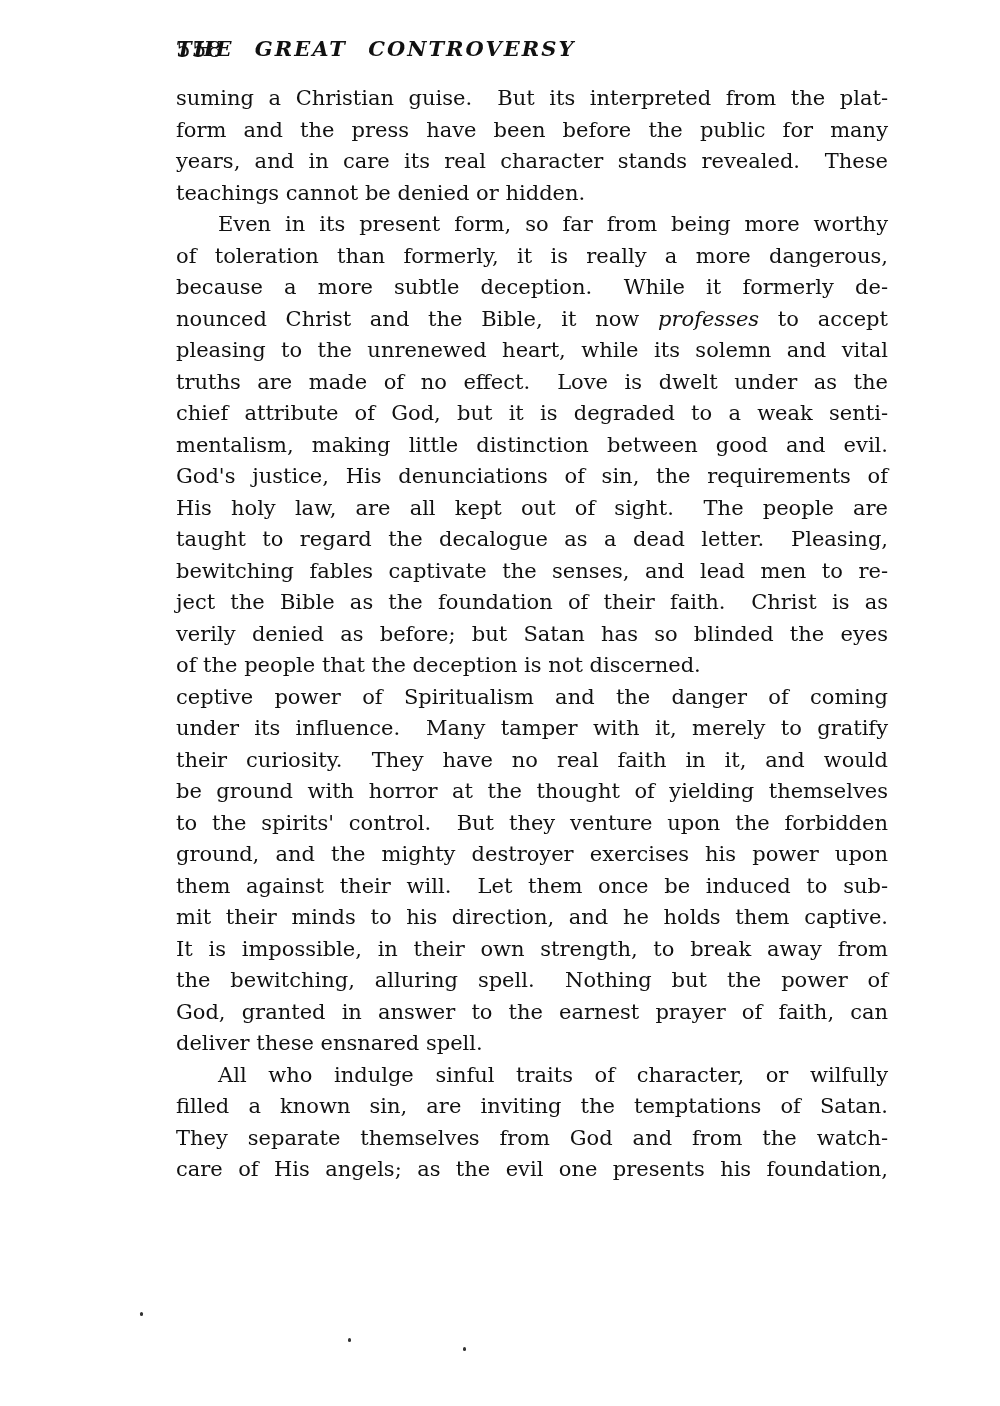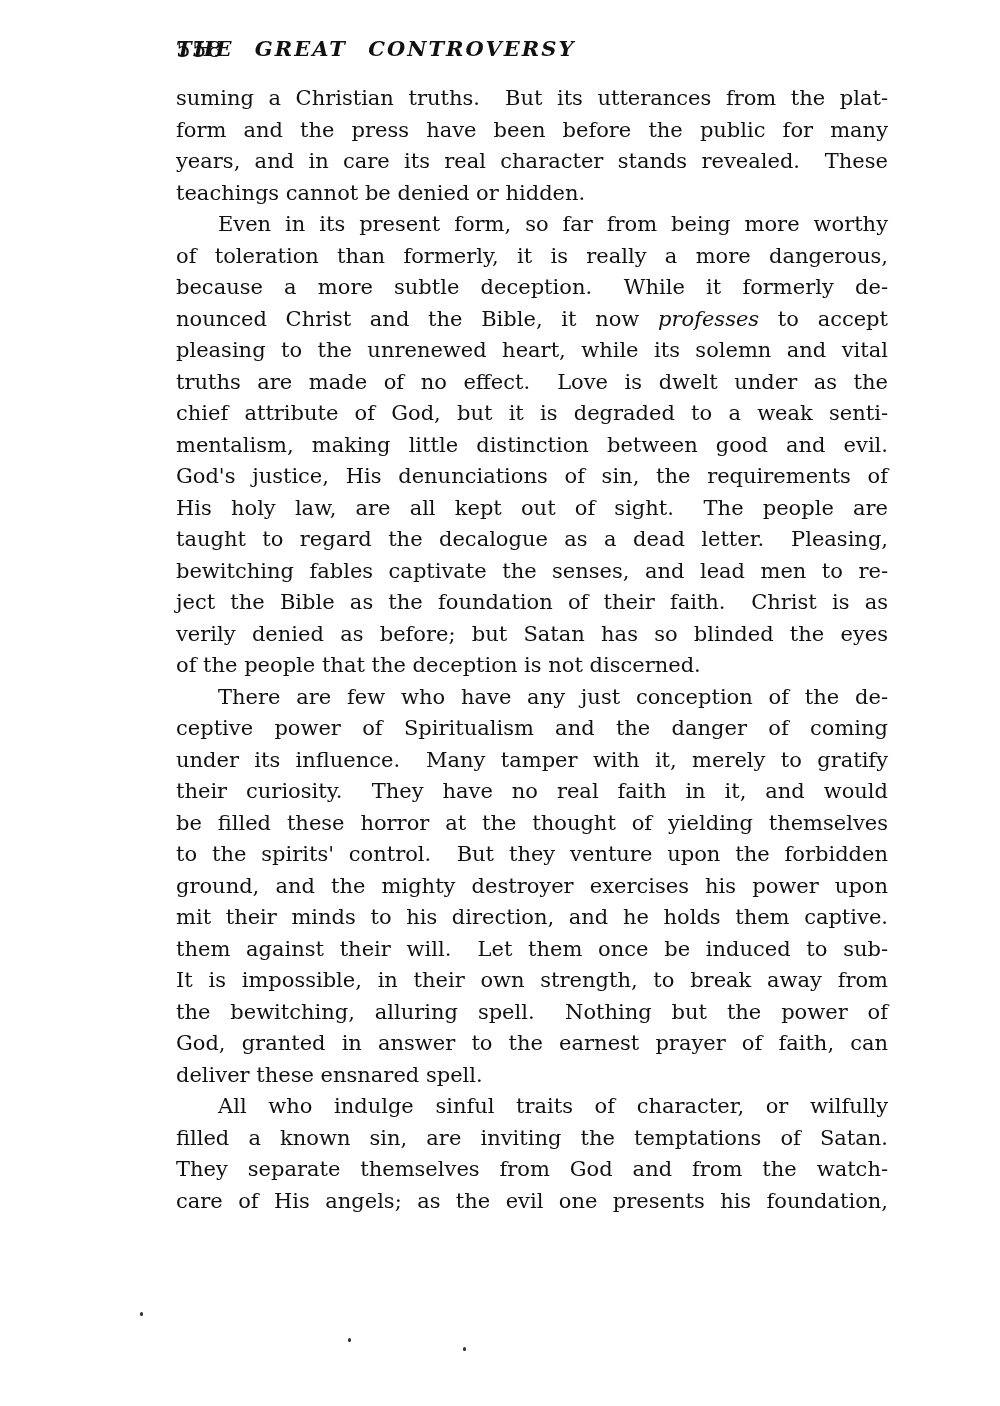--- a/index.html
+++ b/index.html
@@ -68,21 +68,21 @@
 <body>
 
 <div class="page">
   <div class="running-header">
     <span class="page-number">558</span>
     <span class="running-title">THE GREAT CONTROVERSY</span>
   </div>
 
   <div class="page-body">
       <div class="paragraph">
-        <div class="line">suming a Christian truths.  But its utterances from the plat-</div>
+        <div class="line">suming a Christian guise.  But its interpreted from the plat-</div>
         <div class="line">form and the press have been before the public for many</div>
         <div class="line">years, and in care its real character stands revealed.  These</div>
         <div class="line lastline">teachings cannot be denied or hidden.</div>
       </div>
       <div class="paragraph">
         <div class="line indent">Even in its present form, so far from being more worthy</div>
         <div class="line">of toleration than formerly, it is really a more dangerous,</div>
         <div class="line">because a more subtle deception.  While it formerly de-</div>
         <div class="line"><span>nounced Christ and the Bible, it now </span><span class="em">professes</span><span> to accept</span></div>
         <div class="line">pleasing to the unrenewed heart, while its solemn and vital</div>
@@ -91,29 +91,28 @@
         <div class="line">mentalism, making little distinction between good and evil.</div>
         <div class="line">God's justice, His denunciations of sin, the requirements of</div>
         <div class="line">His holy law, are all kept out of sight.  The people are</div>
         <div class="line">taught to regard the decalogue as a dead letter.  Pleasing,</div>
         <div class="line">bewitching fables captivate the senses, and lead men to re-</div>
         <div class="line">ject the Bible as the foundation of their faith.  Christ is as</div>
         <div class="line">verily denied as before; but Satan has so blinded the eyes</div>
         <div class="line lastline">of the people that the deception is not discerned.</div>
       </div>
       <div class="paragraph">
-        <div class="line indent">There are few who have any just conception of the de-</div>
         <div class="line">ceptive power of Spiritualism and the danger of coming</div>
         <div class="line">under its influence.  Many tamper with it, merely to gratify</div>
         <div class="line">their curiosity.  They have no real faith in it, and would</div>
-        <div class="line">be filled these horror at the thought of yielding themselves</div>
+        <div class="line">be ground with horror at the thought of yielding themselves</div>
         <div class="line">to the spirits' control.  But they venture upon the forbidden</div>
         <div class="line">ground, and the mighty destroyer exercises his power upon</div>
+        <div class="line">them against their will.  Let them once be induced to sub-</div>
         <div class="line">mit their minds to his direction, and he holds them captive.</div>
-        <div class="line">them against their will.  Let them once be induced to sub-</div>
         <div class="line">It is impossible, in their own strength, to break away from</div>
         <div class="line">the bewitching, alluring spell.  Nothing but the power of</div>
         <div class="line">God, granted in answer to the earnest prayer of faith, can</div>
         <div class="line lastline">deliver these ensnared spell.</div>
       </div>
       <div class="paragraph">
         <div class="line indent">All who indulge sinful traits of character, or wilfully</div>
         <div class="line">filled a known sin, are inviting the temptations of Satan.</div>
         <div class="line">They separate themselves from God and from the watch-</div>
         <div class="line">care of His angels; as the evil one presents his foundation,</div>

